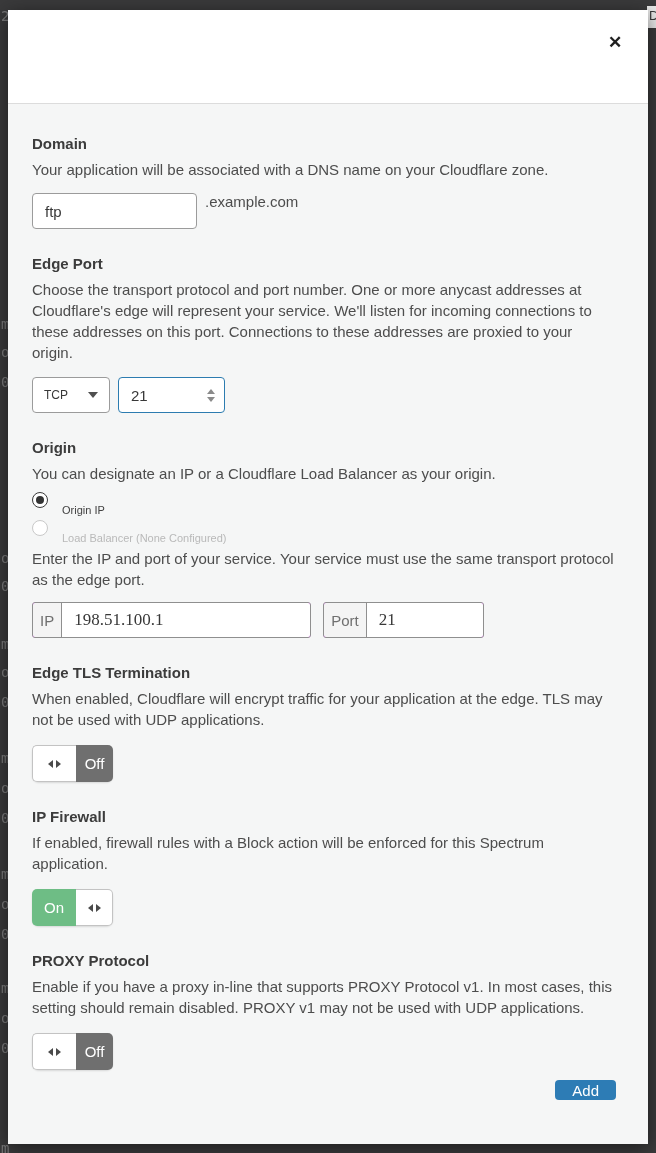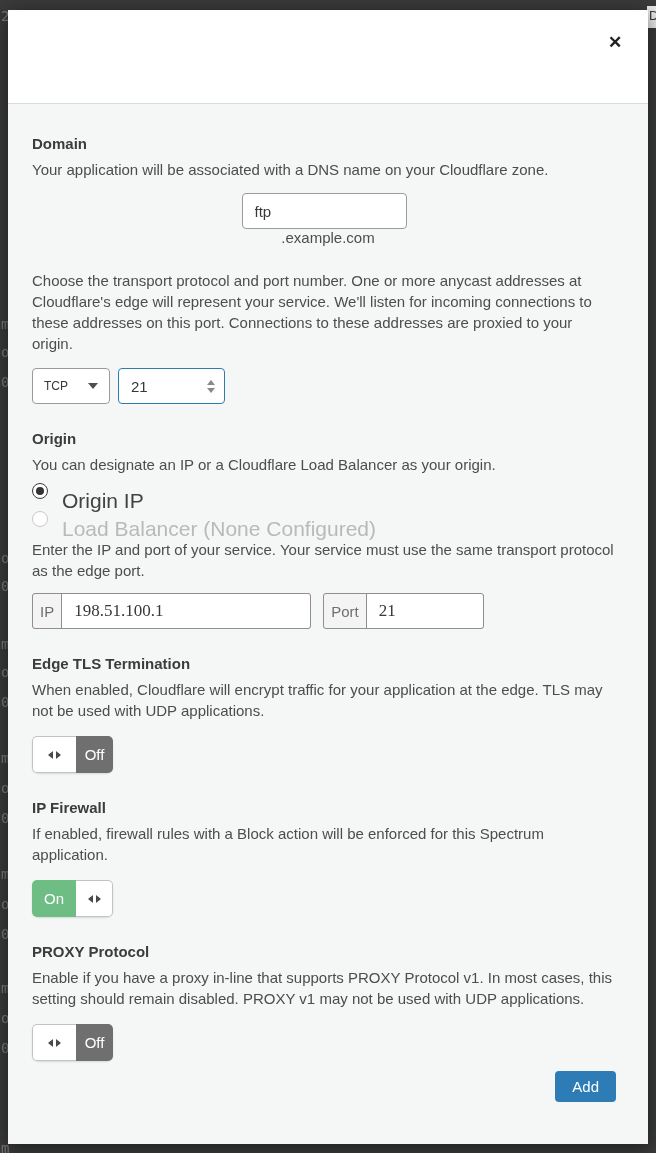--- a/index.html
+++ b/index.html
@@ -19,21 +19,21 @@
   .close-btn { position:absolute; top:20px; right:20px; width:26px; height:26px; border:none; background:transparent; font-size:17px; font-weight:bold; color:#1f1f1f; cursor:pointer; line-height:26px; text-align:center; }
 
   .modal-body { padding:29px 32px 0 24px; }
 
   .section-label { font-size:15px; font-weight:700; color:#3c3c3c; line-height:21px; }
   .desc { font-size:15px; color:#4d4d4d; line-height:21px; margin-top:5px; }
   .sec { margin-top:24px; }
   .sec:first-child { margin-top:0; }
 
   
-  .domain-row { display:flex; align-items:center; margin-top:13px;flex-direction:column; }
+  .domain-row { display:flex; margin-top:13px; }
   .text-input { height:36px; border:1px solid #9b9b9b; border-radius:4px; background:#fff; font-size:15px; color:#383838; padding:0 12px; font-family:inherit; outline:none; }
   .domain-input { width:165px; }
   .domain-suffix { font-size:15px; color:#4d4d4d; margin-left:8px; }
 
   
   .edgeport-row { display:flex; align-items:center; margin-top:14px; gap:8px; }
   .select-box { display:flex; align-items:center; justify-content:space-between; width:78px; height:36px; border:1px solid #9b9b9b; border-radius:4px; background:#fff; padding:0 11px; cursor:pointer; }
   .select-box .sel-text { font-size:12px; color:#383838; }
   .caret-down { width:0; height:0; border-left:5px solid transparent; border-right:5px solid transparent; border-top:6px solid #4f4f4f; }
   .number-box { position:relative; display:flex; align-items:center; width:107px; height:36px; border:1px solid #2c7cb0; border-radius:4px; background:#fff; }
@@ -41,21 +41,21 @@
   .spinner { position:absolute; right:9px; top:0; height:100%; display:flex; flex-direction:column; justify-content:center; gap:3px; cursor:pointer; }
   .spin-up { width:0; height:0; border-left:4px solid transparent; border-right:4px solid transparent; border-bottom:5px solid #8a8a8a; }
   .spin-down { width:0; height:0; border-left:4px solid transparent; border-right:4px solid transparent; border-top:5px solid #8a8a8a; }
 
   
   .radio-row { display:flex; align-items:center; height:25px; margin-top:3px; cursor:pointer; }
   .radio-row:first-of-type { margin-top:6px; }
   .radio-circle { width:16px; height:16px; border-radius:50%; border:1px solid #3a3a3a; background:#fff; position:relative; flex:none; }
   .radio-circle.checked::after { content:""; position:absolute; left:3px; top:3px; width:8px; height:8px; border-radius:50%; background:#333; }
   .radio-circle.disabled { border-color:#c9c9c9; }
-  .radio-label { font-size:21px; color:#424242; margin-left:14px;margin-top:20px; }
+  .radio-label { font-size:11px; color:#424242; margin-left:14px;margin-top:20px; }
   .radio-label.disabled { color:#b9b9b9; }
 
   
   .ipport-row { display:flex; margin-top:12px; gap:12px; }
   .addon-group { display:flex; height:36px; border:1px solid #8f8f8f; border-radius:3px; background:#d946ef; overflow:hidden; }
   .addon { display:flex; align-items:center; padding:0 7px; background:#f4f4f4; border-right:1px solid #8f8f8f; font-size:15px; color:#6f6f6f; }
   .addon-group input { border:none; outline:none; font-size:17px; color:#383838; padding:0 12px; font-family:Liberation Serif, serif; background:#fff; }
   .ip-group input { width:248px; }
   .port-group input { width:116px; }
 
@@ -66,21 +66,21 @@
   .toggle.off .handle { border-radius:5px 0 0 5px; border-right:none; }
   .toggle.off .state { background:#6f6f6f; border-radius:0 5px 5px 0; }
   .toggle.on .handle { border-radius:0 5px 5px 0; border-left:none; }
   .toggle.on .state { background:#6ebd85; border-radius:5px 0 0 5px; width:44px; }
   .toggle.on .handle { width:37px; }
   .tri-left { width:0; height:0; border-top:4px solid transparent; border-bottom:4px solid transparent; border-right:5px solid #4a4a4a; }
   .tri-right { width:0; height:0; border-top:4px solid transparent; border-bottom:4px solid transparent; border-left:5px solid #4a4a4a; }
 
   
   .footer-row { display:flex; justify-content:flex-end; margin-top:10px; padding-bottom:22px; }
-  .add-btn { background:#2d7cb5; color:#fff; border:none; border-radius:4px; font-size:15px; font-family:inherit; padding:0 17px; height:31px; cursor:pointer; }
+  .add-btn { background:#2d7cb5; color:#fff; border:none; border-radius:4px; font-size:15px; font-family:inherit; padding:0 17px; height:20px; cursor:pointer; }
 </style>
 </head>
 <body>
 
 <div class="screen">
   <div id="frag-container">
       <span class="edge-frag" style="top: 8px;">2</span>
       <span class="edge-frag" style="top: 316px;">m</span>
       <span class="edge-frag" style="top: 344px;">oi</span>
       <span class="edge-frag" style="top: 374px;">0</span>
@@ -113,20 +113,21 @@
       <div class="sec">
         <div class="section-label">Domain</div>
         <div class="desc">Your application will be associated with a DNS name on your Cloudflare zone.</div>
         <div class="domain-row">
           <input class="text-input domain-input" type="text" value="ftp" style="">
           <span class="domain-suffix">.example.com</span>
         </div>
       </div>
 
       <div class="sec">
+        <div class="section-label">Edge Port</div>
         <div class="desc">Choose the transport protocol and port number. One or more anycast addresses at Cloudflare's edge will represent your service. We'll listen for incoming connections to these addresses on this port. Connections to these addresses are proxied to your origin.</div>
         <div class="edgeport-row">
           <div class="select-box">
             <span class="sel-text">TCP</span>
             <span class="caret-down"></span>
           </div>
           <div class="number-box">
             <input type="text" value="21" style="">
             <span class="spinner">
               <span class="spin-up"></span>

